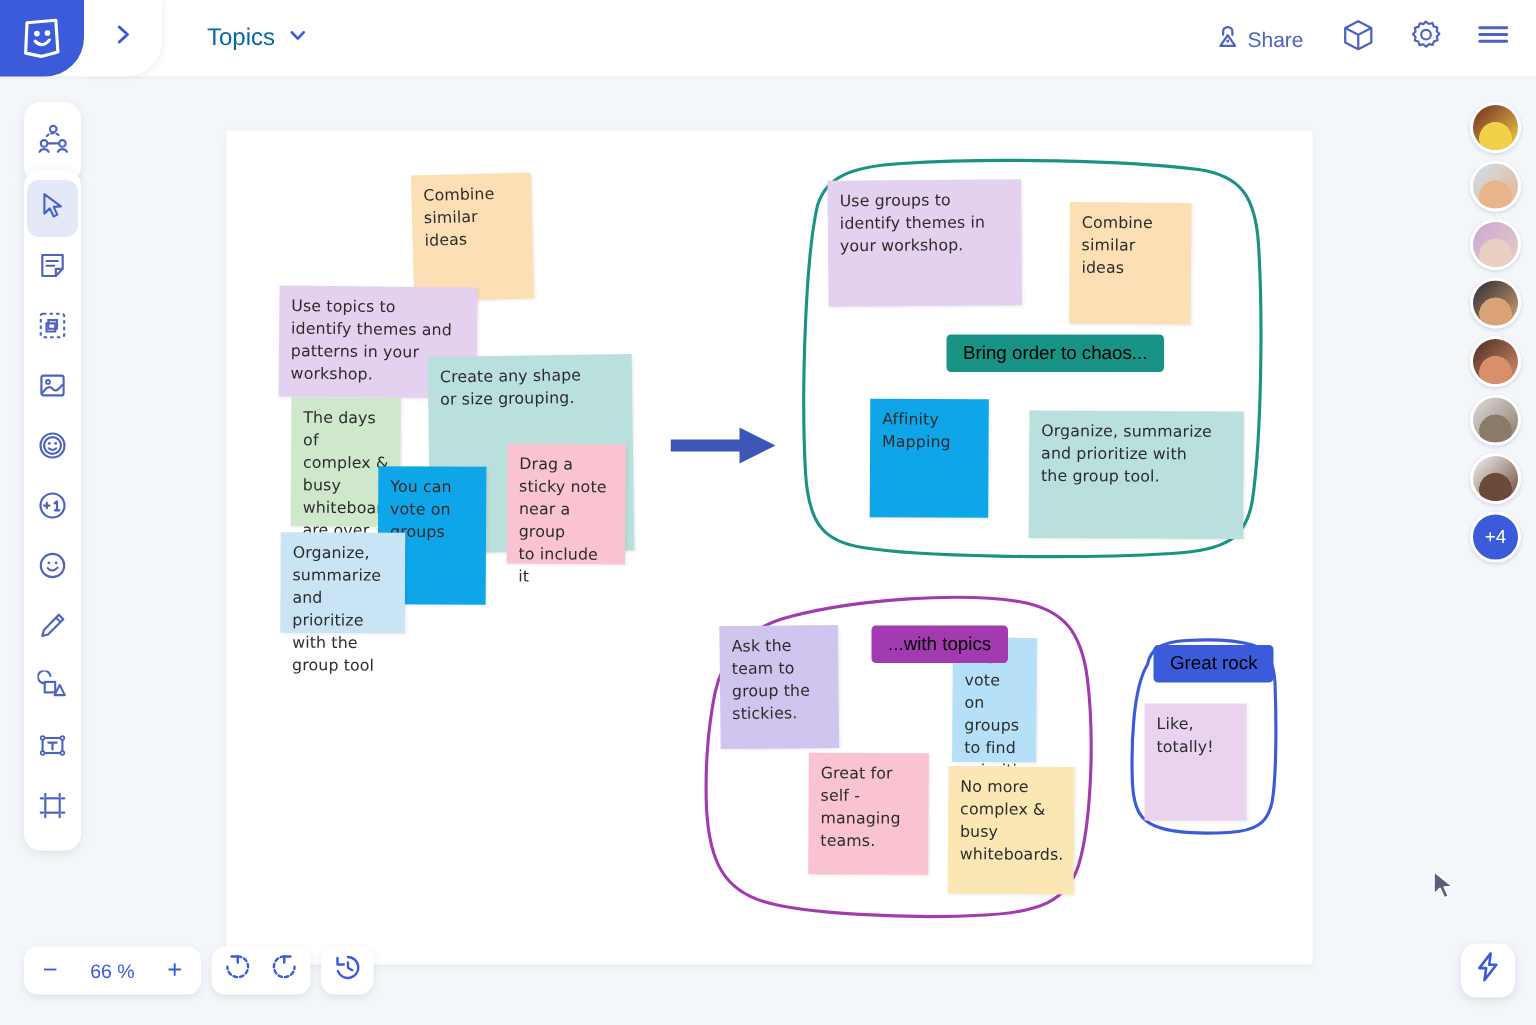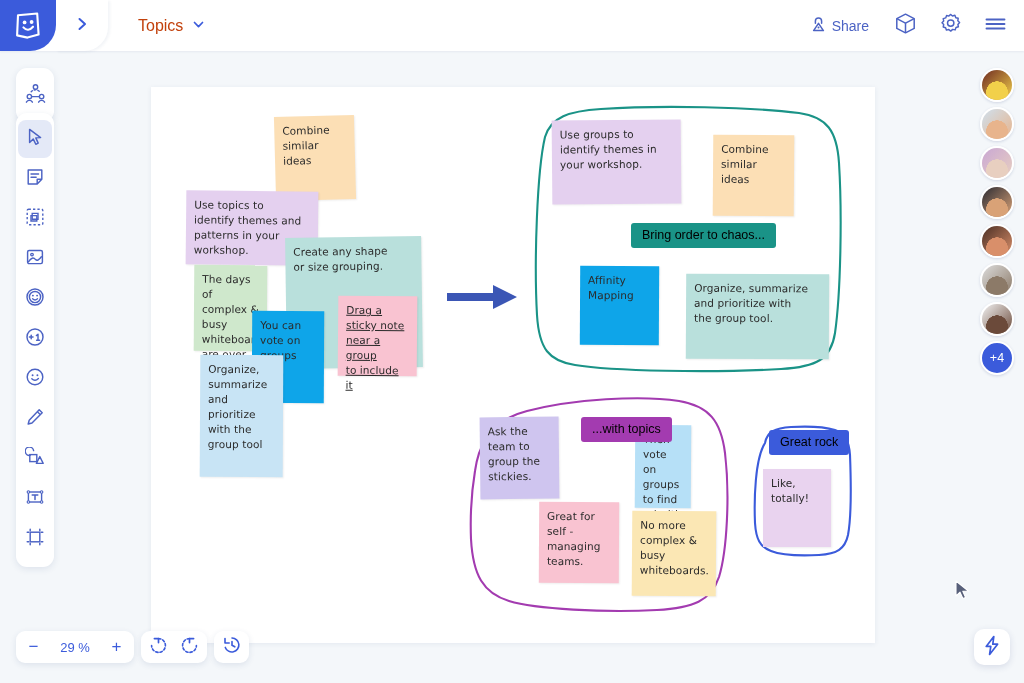--- a/index.html
+++ b/index.html
@@ -30,21 +30,21 @@
     display: flex; align-items: center; justify-content: center;
     cursor: pointer;
     background: #fff;
     border-bottom-right-radius: 24px;
     box-shadow: 2px 1px 3px rgba(40,60,120,0.06);
   }
   .board-title {
     position: absolute; left: 138px; top: 0; height: 51px;
     display: flex; align-items: center; gap: 9px; cursor: pointer;
   }
-  .board-title .txt { font-size: 16px; color: #c2410c; font-weight: 400; }
+  .board-title .txt { font-size: 16px; color: #0369a1; font-weight: 400; }
   .topbar-right {
     position: absolute; right: 16px; top: 0; height: 51px;
     display: flex; align-items: center; gap: 19px;
   }
   .share-btn {
     display: flex; align-items: center; gap: 6px; cursor: pointer;
     color: #4c63c4; font-size: 14px; padding: 4px 4px;
   }
   .icon-btn { cursor: pointer; display: flex; align-items: center; justify-content: center;
     width: 26px; height: 26px; }
@@ -377,25 +377,25 @@
         <div class="sticky" style="left: 43px; top: 178px; width: 73px; height: 86px; background: rgb(207, 232, 204); transform: rotate(0.4deg);">The days of
 complex &amp;
 busy
 whiteboards
 are over.</div>
         <div class="sticky" style="left: 135px; top: 150px; width: 136px; height: 131px; background: rgb(185, 224, 220); transform: rotate(-0.8deg);">Create any shape
 or size grouping.</div>
         <div class="sticky" style="left: 101px; top: 224px; width: 72px; height: 92px; background: #0ea5e9; transform: rotate(0.3deg);">You can
 vote on
 groups</div>
-        <div class="sticky" style="left: 187px; top: 209px; width: 79px; height: 80px; background: rgb(249, 195, 209); transform: rotate(0.5deg); text-decoration: underline;">Drag a
+        <div class="sticky" style="left: 187px; top: 209px; width: 79px; height: 80px; background: rgb(249, 195, 209); transform: rotate(0.5deg);">Drag a
 sticky note
 near a group
 to include it</div>
-        <div class="sticky" style="left: 49px; top: 268px; width: 83px; height: 122px; background: rgb(200, 228, 245); transform: rotate(0.3deg);">Organize,
+        <div class="sticky" style="left: 36px; top: 268px; width: 83px; height: 67px; background: rgb(200, 228, 245); transform: rotate(0.3deg);">Organize,
 summarize
 and prioritize
 with the
 group tool</div>
         <div class="sticky" style="left: 401px; top: 33px; width: 129px; height: 84px; background: rgb(228, 208, 239); transform: rotate(-0.5deg);">Use groups to
 identify themes in
 your workshop.</div>
         <div class="sticky" style="left: 562px; top: 48px; width: 81px; height: 81px; background: rgb(252, 223, 181); transform: rotate(0.4deg);">Combine
 similar ideas</div>
         <div class="sticky" style="left: 429px; top: 179px; width: 79px; height: 79px; background: #0ea5e9; transform: rotate(0.3deg);">Affinity
@@ -451,21 +451,21 @@
       </div>
       <div class="avatar">
         <div class="face" style="background: radial-gradient(circle at 50% 74%, rgb(107, 74, 58) 0px, rgb(107, 74, 58) 40%, rgba(0, 0, 0, 0) 41%), linear-gradient(135deg, rgb(242, 242, 242) 0%, rgb(107, 74, 58) 100%);"></div>
       </div>
       <div class="avatar-more">+4</div>
     </div>
 
   <div class="zoom-bar">
     <div class="zoom-group">
       <div class="zoom-btn">−</div>
-      <div class="zoom-val">29 %</div>
+      <div class="zoom-val">66 %</div>
       <div class="zoom-btn">+</div>
     </div>
     <div class="hist-group">
       <div class="hist-btn">
         <span>
           <svg width="19" height="19" viewBox="0 0 19 19">
             <path d="M9.5 2.6 A6.9 6.9 0 1 1 2.6 9.5" fill="none" stroke="#3b5bdb" stroke-width="1.6" stroke-linecap="round" stroke-dasharray="2.4 2.0"></path>
             <path d="M9.5 2.6 L5.4 2.6 M9.5 2.6 L9.5 6.6" fill="none" stroke="#3b5bdb" stroke-width="1.7" stroke-linecap="round"></path>
           </svg>
         </span>

